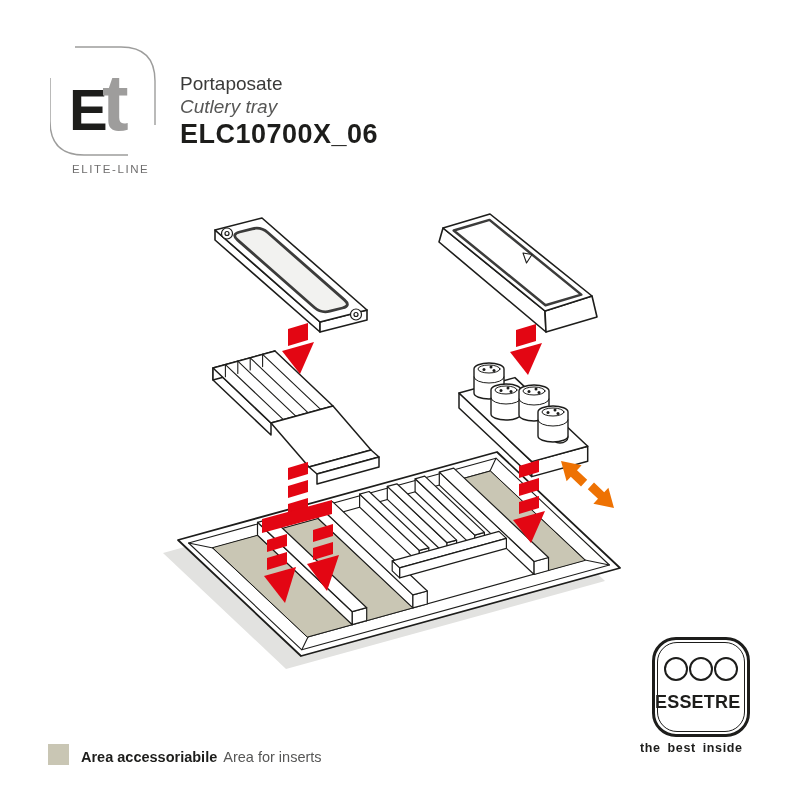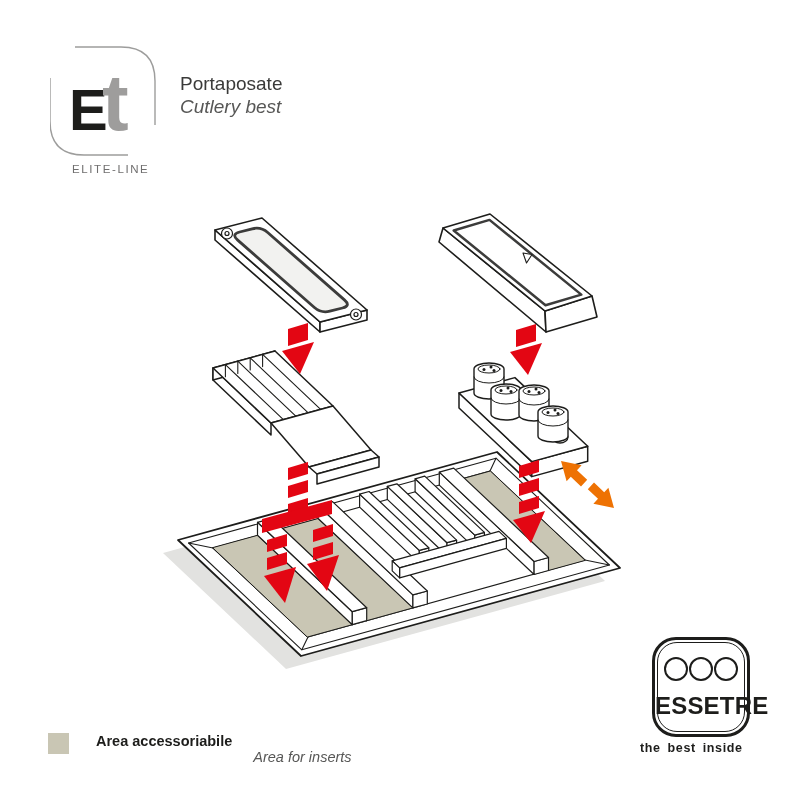--- a/index.html
+++ b/index.html
@@ -10,53 +10,54 @@
   }
   
   .logo-wrap{position:absolute;left:50px;top:40px;width:112px;height:140px;}
   .title-block{position:absolute;left:180px;top:60px;line-height:23px;}
   .title-it{font-size:19px;color:#3a3a39;margin-top:12px;}
   .title-en{font-size:19px;font-style:italic;color:var(--graytext,#575756);}
   .product-code{font-size:27px;font-weight:700;color:var(--line,#1d1d1b);margin-top:5px;letter-spacing:0.5px;}
   
   .diagram{position:absolute;left:0;top:0;width:800px;height:800px;}
   
-  .legend{position:absolute;left:48px;top:733px;display:flex;align-items:flex-start;gap:15px;}
+  .legend{position:absolute;left:48px;top:733px;display:flex;align-items:flex-end;}
   .legend-swatch{width:21px;height:21px;background:var(--beige,#c9c6b4);margin-right:12px;}
   .legend-it{font-size:14.5px;font-weight:700;color:var(--line,#1d1d1b);}
-  .legend-en{font-size:14.5px;font-style:italic;color:var(--graytext,#575756);margin-left:6px;margin-top:16px;}
+  .legend-en{font-size:14.5px;color:var(--graytext,#575756);margin-left:6px;margin-top:16px;}
   
   .essetre-box{position:absolute;left:652px;top:637px;width:92px;height:94px;
     border:3px solid var(--line,#1d1d1b);border-radius:24px;}
   .essetre-inner{position:absolute;left:2px;top:2px;right:2px;bottom:2px;
     border:1.5px solid var(--line,#1d1d1b);border-radius:20px;}
   .essetre-circles{position:absolute;left:0;right:0;top:17px;display:flex;justify-content:center;}
   .essetre-circle{width:20px;height:20px;border:2.3px solid var(--line,#1d1d1b);border-radius:50%;margin:0 0.5px;background:#fff;}
   .essetre-name{position:absolute;left:0;right:16px;top:52px;text-align:left;
-    font-size:24px;font-weight:700;letter-spacing:0.2px;color:var(--line,#1d1d1b);}
+    font-size:18px;font-weight:700;letter-spacing:0.2px;color:var(--line,#1d1d1b);}
   .essetre-tagline{position:absolute;left:640px;top:741px;width:116px;text-align:left;
     font-size:12.5px;font-weight:700;letter-spacing:0.6px;word-spacing:3px;color:var(--line,#1d1d1b);}
   svg text{font-family:"Liberation Sans", sans-serif;}
 </style>
 </head>
 <body>
 
 <div class="logo-wrap">
   <svg width="112" height="140" viewBox="0 0 112 140">
     <path d="M 25 7 H 71 Q 105 7 105 41 V 85" fill="none" stroke="var(--logogray)" stroke-width="1.4"></path>
     <path d="M 0 38 V 81 Q 0 115 34 115 H 78" fill="none" stroke="var(--logogray)" stroke-width="1.4"></path>
     <text x="19" y="90" font-size="58" font-weight="700" fill="var(--line)">E</text>
     <text x="52" y="90" font-size="80" font-weight="700" fill="#9e9d9c">t</text>
     <text x="22" y="133" font-size="11.5" letter-spacing="1.6" fill="#706f6f">ELITE-LINE</text>
   </svg>
 </div>
 
 <div class="title-block">
   <div class="title-it">Portaposate</div>
-  <div class="title-en">Cutlery best</div>
+  <div class="title-en">Cutlery tray</div>
+  <div class="product-code">ELC10700X_06</div>
 </div>
 
 <svg class="diagram" viewBox="0 0 800 800" stroke-linejoin="round" stroke-linecap="round">
 
   <polygon points="163,553 482,465 605,581 286,669" fill="var(--shadow)"></polygon>
 
   <g fill="#ffffff" stroke="var(--line)">
     <polygon points="178,540 497,452 620,568 301,656" stroke-width="1.8"></polygon>
     <polygon points="188.6,543 496,458.2 609.4,565 301.8,649.8" fill="none" stroke-width="1.1"></polygon>
     <polygon points="213,548 490,471 585,560 308,637" stroke-width="1.1"></polygon>

